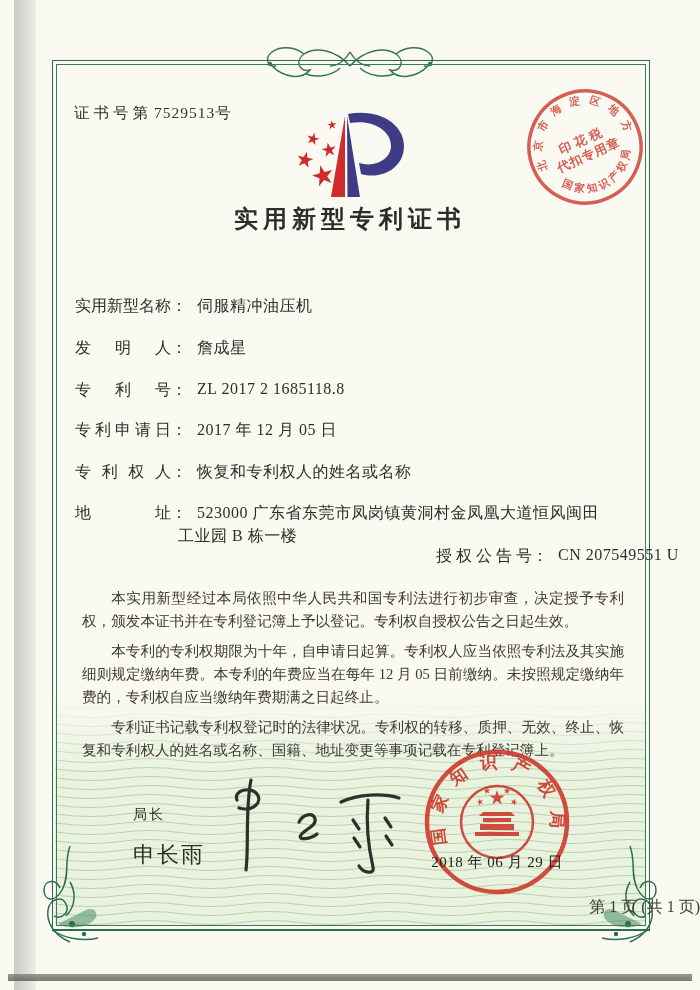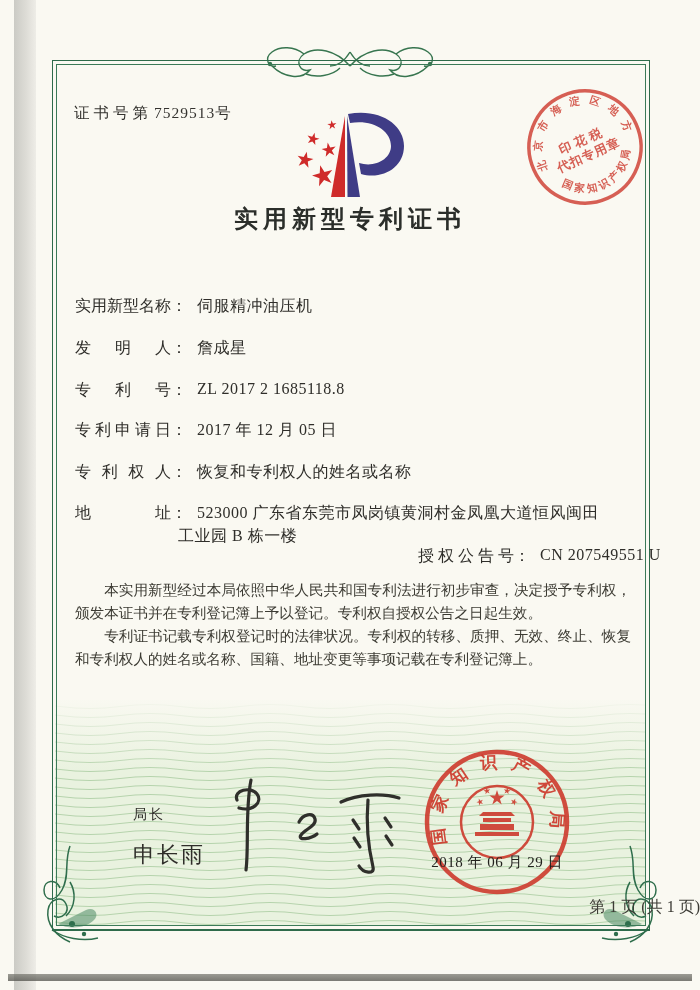--- a/index.html
+++ b/index.html
@@ -21,24 +21,24 @@
   .cert-no .num{letter-spacing:1px;padding-left:2px;}
   .logo{left:276px;top:104px;z-index:3;}
   .title{left:0;top:203px;width:700px;text-align:center;font-size:24px;
     font-weight:bold;color:#2b2e2a;letter-spacing:5px;}
   .fieldrow{left:75px;width:570px;font-size:16px;color:#2f2e2a;white-space:nowrap;}
   .flabel{display:inline-block;width:96px;text-align:justify;text-align-last:justify;
     vertical-align:top;}
   .fcolon{display:inline-block;vertical-align:top;}
   .fvalue{display:inline-block;margin-left:6px;letter-spacing:.5px;vertical-align:top;}
   .addr2{left:178px;font-size:16px;color:#2f2e2a;letter-spacing:.5px;}
-  .grant-right{left:418px;top:546px;font-size:16px;color:#2f2e2a;white-space:nowrap;}
+  .grant-right{left:436px;top:546px;font-size:16px;color:#2f2e2a;white-space:nowrap;}
   .body-text{left:75px;top:580px;width:556px;font-size:14.6px;line-height:23px;
     color:#3c3b33;text-align:justify;}
-  .body-text p{margin:0;text-indent:2em;font-family:Liberation Mono, monospace;}
+  .body-text p{margin:7px;text-indent:2em;}
   .sig-role{left:133px;top:806px;font-size:14px;color:#2f2e2a;letter-spacing:2px;}
   .sig-name{left:133px;top:840px;font-size:22px;color:#2f2e2a;letter-spacing:2px;}
   .sig-script{left:213px;top:772px;z-index:3;}
   .seal{left:417px;top:742px;z-index:3;}
   .seal-date{left:417px;top:853px;width:160px;text-align:center;font-size:15px;
     color:#22211e;z-index:4;letter-spacing:.5px;}
   .tax-stamp{left:520px;top:82px;z-index:3;transform:rotate(-24deg);}
   .footer{left:0;top:897px;width:700px;text-align:right;font-size:16px;color:#3c3b35;z-index:3;}
 </style>
 </head>
@@ -146,20 +146,21 @@
     <span class="fvalue">523000 广东省东莞市凤岗镇黄洞村金凤凰大道恒风闽田</span>
   </div>
   <div class="abs addr2" style="top:526px">工业园 B 栋一楼</div>
   <div class="abs grant-right">
     <span class="flabel">授权公告号</span><span class="fcolon">：</span>
     <span class="fvalue">CN 207549551 U</span>
   </div>
 
   <div class="abs body-text">
     <p>本实用新型经过本局依照中华人民共和国专利法进行初步审查，决定授予专利权，颁发本证书并在专利登记簿上予以登记。专利权自授权公告之日起生效。</p>
+    <p>本专利的专利权期限为十年，自申请日起算。专利权人应当依照专利法及其实施细则规定缴纳年费。本专利的年费应当在每年 12 月 05 日前缴纳。未按照规定缴纳年费的，专利权自应当缴纳年费期满之日起终止。</p>
     <p>专利证书记载专利权登记时的法律状况。专利权的转移、质押、无效、终止、恢复和专利权人的姓名或名称、国籍、地址变更等事项记载在专利登记簿上。</p>
   </div>
 
   <div class="abs sig-role">局长</div>
   <div class="abs sig-name">申长雨</div>
   <svg class="abs sig-script" width="200" height="105" viewBox="0 0 200 105">
     <g fill="none" stroke="#2f2f2b" stroke-width="3.2" stroke-linecap="round">
       <path d="M38,8 C32,38 36,75 33,98"></path>
       <path d="M24,28 C20,18 38,14 44,22 C50,30 40,40 26,36"></path>
       <path d="M86,50 C90,42 100,40 102,47 C104,54 92,57 88,63 C84,69 98,67 104,62"></path>

